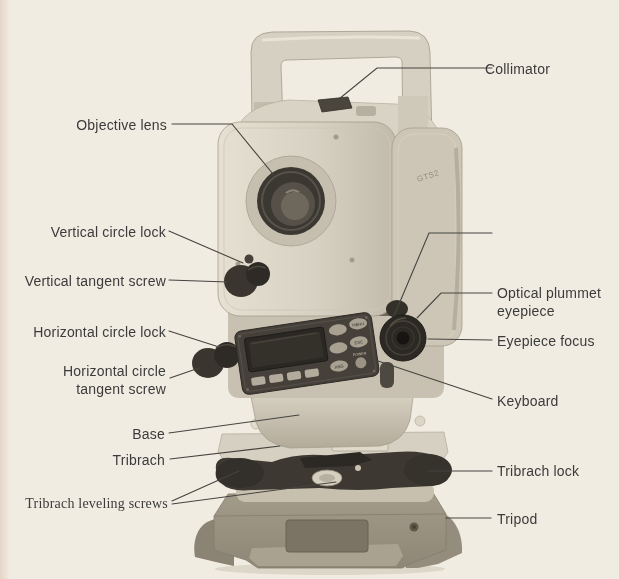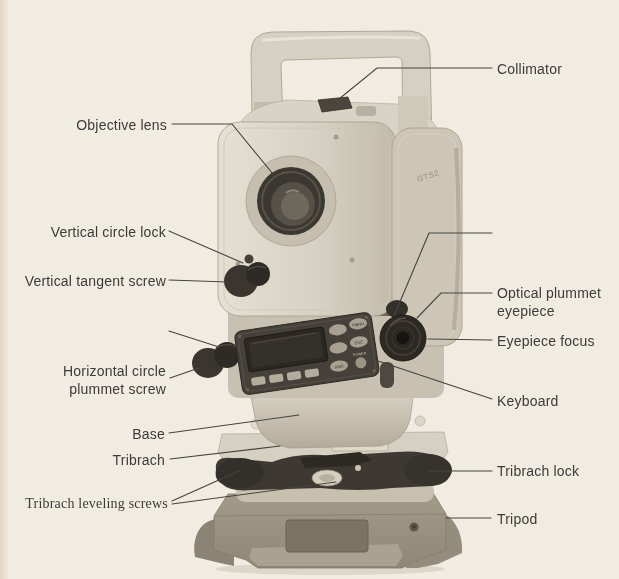--- a/index.html
+++ b/index.html
@@ -192,30 +192,31 @@
       <polyline points="492,233 429,233 394,316"></polyline>
       <polyline points="492,293 441,293 417,318"></polyline>
       <polyline points="492,340 428,339"></polyline>
       <polyline points="492,399 363,356"></polyline>
       <polyline points="492,471 429,471"></polyline>
       <polyline points="491,518 446,518"></polyline>
     </g>
   </svg>
 
 
-  <div class="lbl" style="left:497px;top:60px;">Collimator</div>
+  <div class="lbl" style="left:485px;top:60px;">Collimator</div>
 
   <div class="lbl" style="right:452px;top:116px;">Objective lens</div>
 
   <div class="lbl" style="right:453px;top:223px;">Vertical circle lock</div>
 
   <div class="lbl" style="right:453px;top:272px;">Vertical tangent screw</div>
 
-
-  <div class="lbl wrap right-align" style="left:41px;top:362px;width:125px;">Horizontal circle plummet screw</div>
+  <div class="lbl" style="right:453px;top:323px;">Horizontal circle lock</div>
+
+  <div class="lbl wrap right-align" style="left:41px;top:362px;width:125px;">Horizontal circle tangent screw</div>
 
   <div class="lbl" style="right:454px;top:425px;">Base</div>
 
   <div class="lbl" style="right:454px;top:451px;">Tribrach</div>
 
   <div class="lbl" style="right:451px;top:495px;font-family:Liberation Serif, serif;">Tribrach leveling screws</div>
 
 
   <div class="lbl" style="left:497px;top:332px;">Eyepiece focus</div>
 

